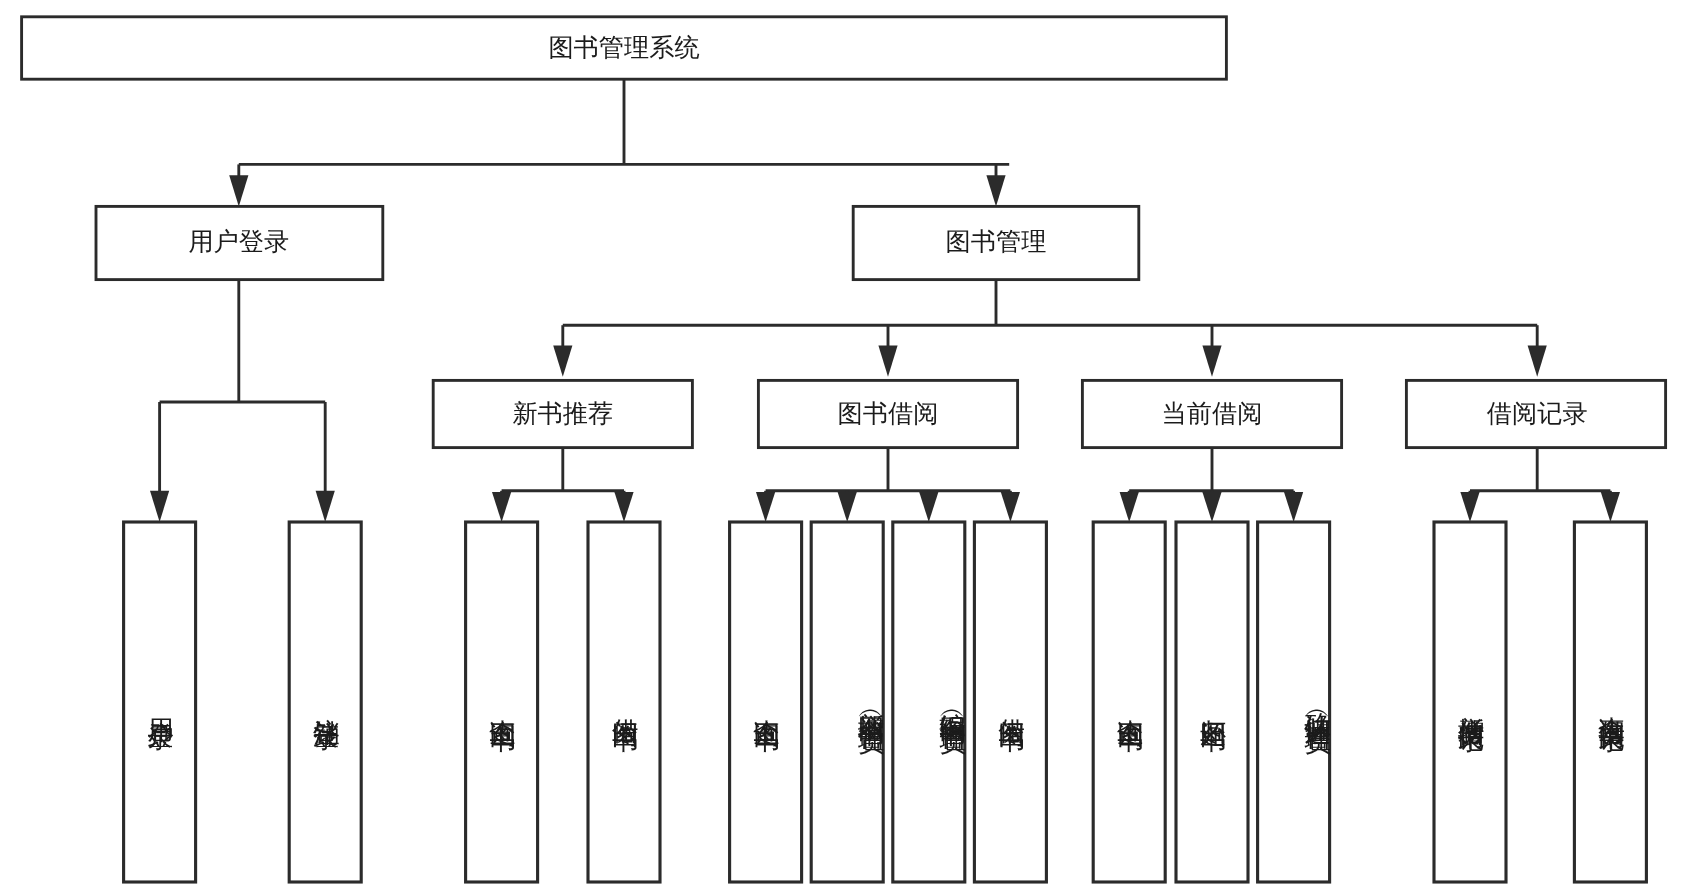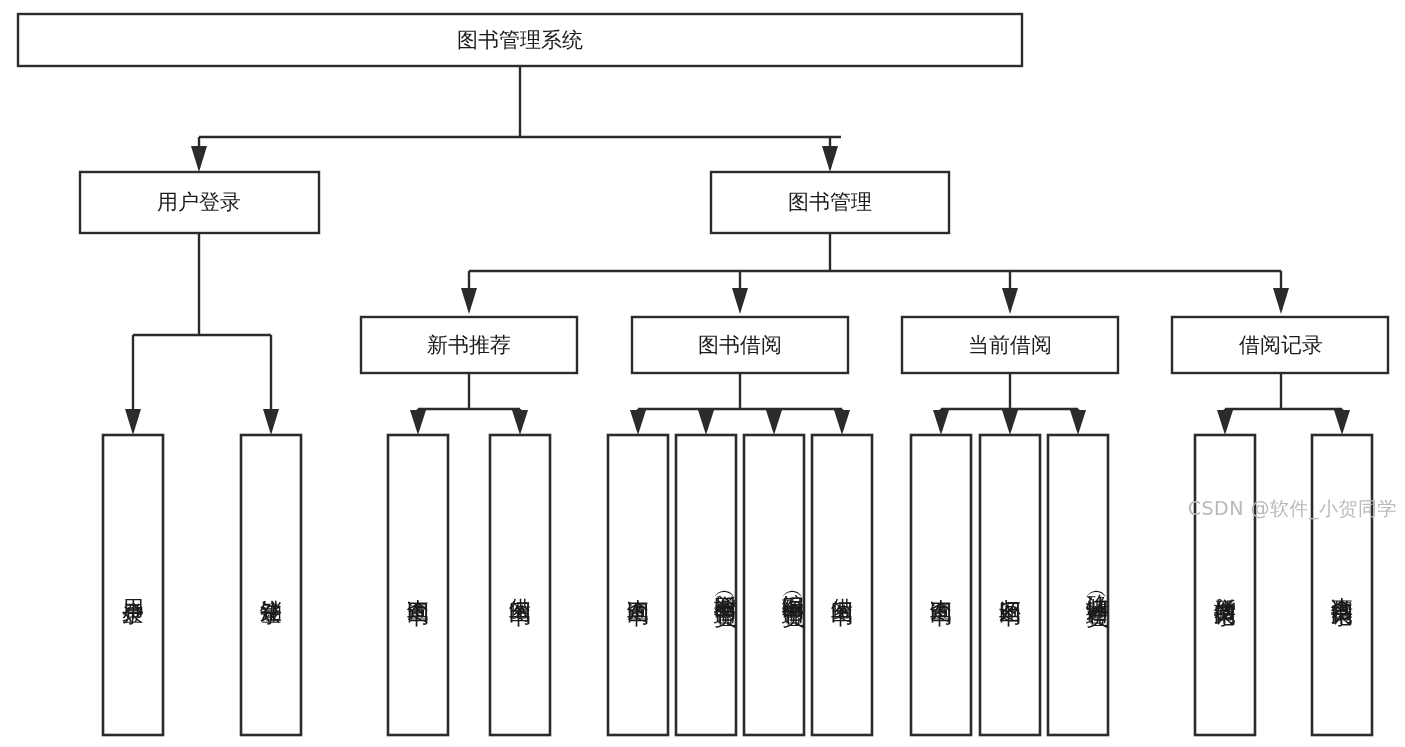--- a/index.html
+++ b/index.html
@@ -218,15 +218,14 @@
   <div class="leaf-label" style="left:744px; top:435px; width:60px; height:300px; align-items:flex-start;">编辑图书（管理员）</div>
   <div class="leaf-label" style="left:812px; top:435px; width:60px; height:300px;">借阅图书</div>
 
   <div class="leaf-label" style="left:911px; top:435px; width:60px; height:300px;">查询图书</div>
   <div class="leaf-label" style="left:980px; top:435px; width:60px; height:300px;">归还图书</div>
   <div class="leaf-label" style="left:1048px; top:435px; width:60px; height:300px; align-items:flex-start;">确认归还（管理员）</div>
 
   <div class="leaf-label" style="left:1195px; top:435px; width:60px; height:300px;">新增借阅记录</div>
   <div class="leaf-label" style="left:1312px; top:435px; width:60px; height:300px;">查询借阅记录</div>
 
-  <div class="watermark">CSDN @软件_小贺同学</div>
 
 </div>
 
 </body></html>

